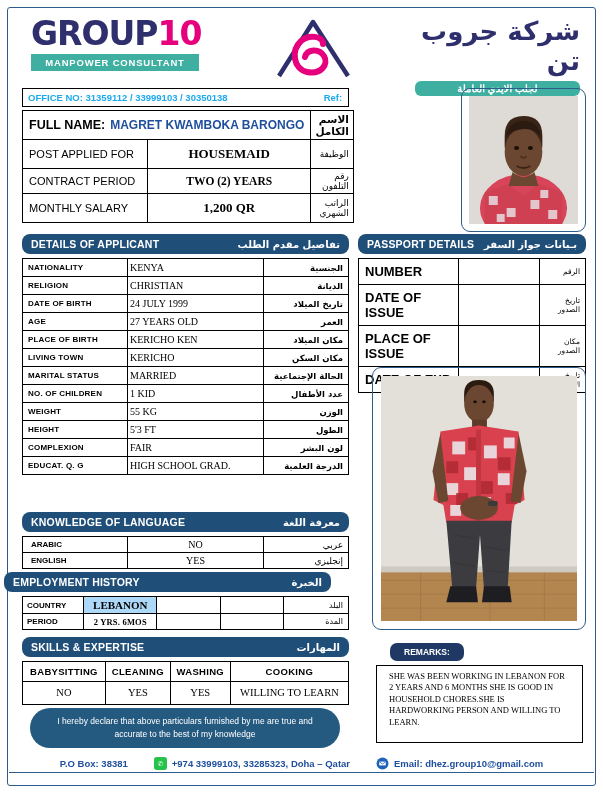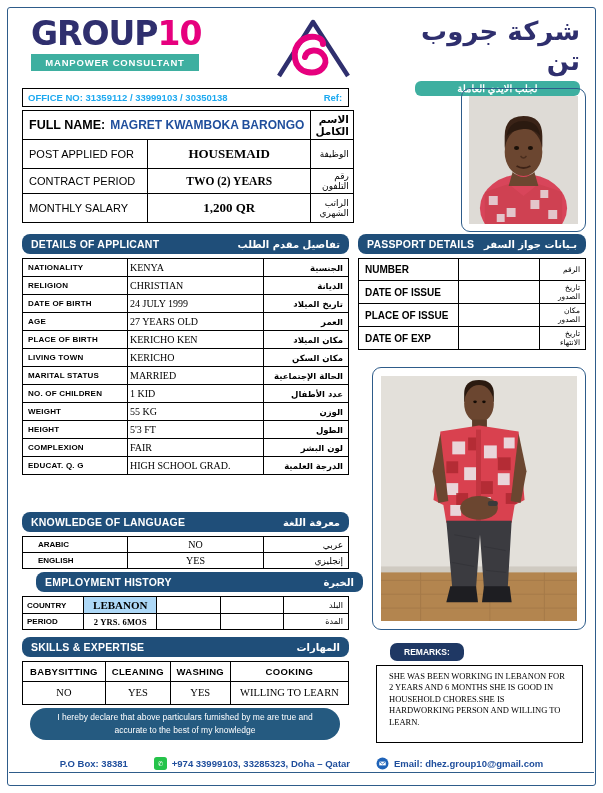--- a/index.html
+++ b/index.html
@@ -156,26 +156,26 @@
     font-family: "DejaVu Sans", sans-serif;
     font-size: 8.5px; font-weight: bold;
     padding: 3px 5px; width: 85px;
   }
 
   
   #sec-applicant { position: absolute; left: 22px; top: 234px; width: 327px; }
   #tbl-applicant { position: absolute; left: 22px; top: 258px; width: 327px; }
   #sec-language  { position: absolute; left: 22px; top: 512px; width: 327px; }
   #tbl-language  { position: absolute; left: 22px; top: 536px; width: 327px; }
-  #sec-employ    { position: absolute; left: 36px; top: 572px; width: 327px; }
+  #sec-employ    { position: absolute; left: 4px; top: 572px; width: 327px; }
   #tbl-employ    { position: absolute; left: 22px; top: 596px; width: 327px; }
   #sec-skills    { position: absolute; left: 22px; top: 637px; width: 327px; }
   #tbl-skills    { position: absolute; left: 22px; top: 661px; width: 327px; }
 
-  .lang-label { font-size: 8px; font-weight: bold; padding: 3px 15px; width: 105px; }
+  .lang-label { font-size: 8px; font-weight: bold; padding: 3px 8px; width: 105px; }
   .lang-val { font-family: "Liberation Serif", serif; font-size: 10px; text-align: center; }
   .lang-ar {
     direction: rtl; 
     font-family: "DejaVu Sans", sans-serif; font-size: 9px;
     padding: 2px 5px; width: 85px;
   }
 
   .emp-label { font-size: 8px; font-weight: bold; padding: 3px 4px; width: 60px; }
   .emp-val {
     font-family: "Liberation Serif", serif; font-weight: bold;
@@ -196,31 +196,31 @@
   }
   .sk-val {
     font-family: "Liberation Serif", serif;
     font-size: 10.5px; text-align: center; padding: 5px 2px;
     line-height: 1.15;
   }
 
   
   #declaration {
     position: absolute; left: 30px; top: 708px;
-    width: 310px; height: 32px;
+    width: 310px; height: 40px;
     background: #255A80; border-radius: 20px;
     color: #ffffff; font-size: 8.5px;
     display: flex; align-items: center; justify-content: center;
     text-align: center; line-height: 1.5; padding: 0 24px;
   }
 
   
   #sec-passport { position: absolute; left: 358px; top: 234px; width: 228px; }
   #tbl-passport { position: absolute; left: 358px; top: 258px; width: 228px; }
-  .pp-label { font-size: 10px; font-weight: bold; padding: 5px 6px; width: 100px; }
+  .pp-label { font-size: 13px; font-weight: bold; padding: 5px 6px; width: 100px; }
   .pp-value { padding: 5px 2px; }
   .pp-ar {
     direction: rtl; text-align: right;
     font-family: "DejaVu Sans", sans-serif; font-size: 7.5px;
     padding: 2px 5px; width: 46px; line-height: 1.2;
   }
 
   #remarks-pill {
     position: absolute; left: 390px; top: 643px;
     background: #1F3864; color: #ffffff;

